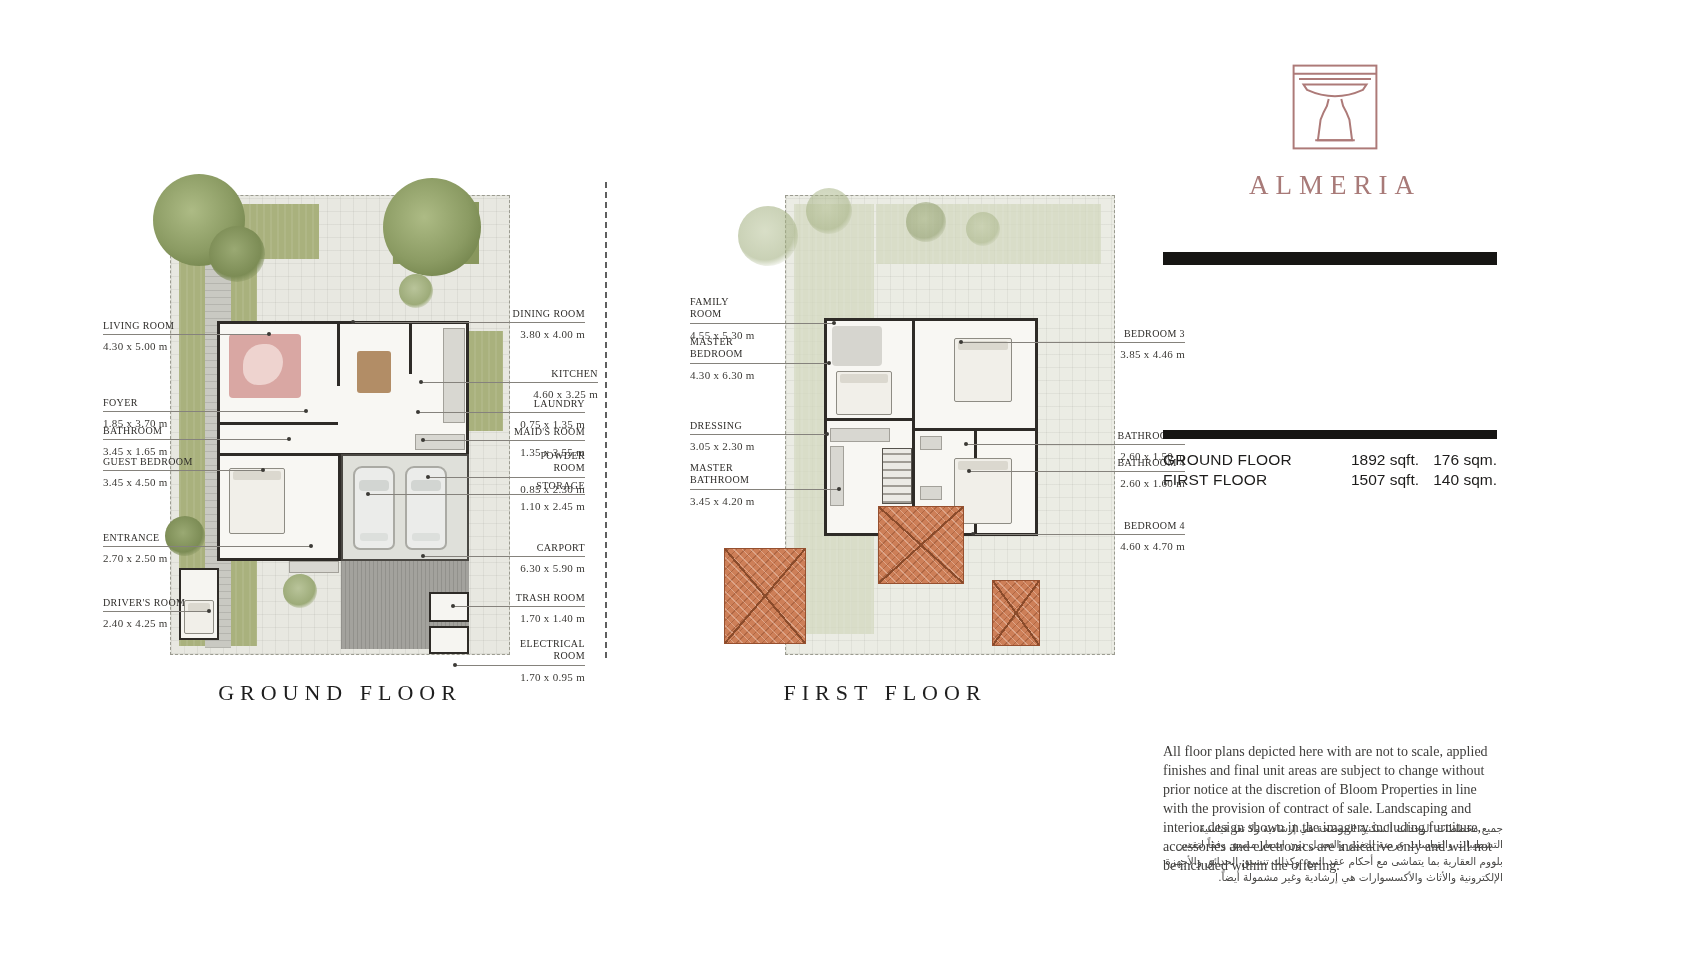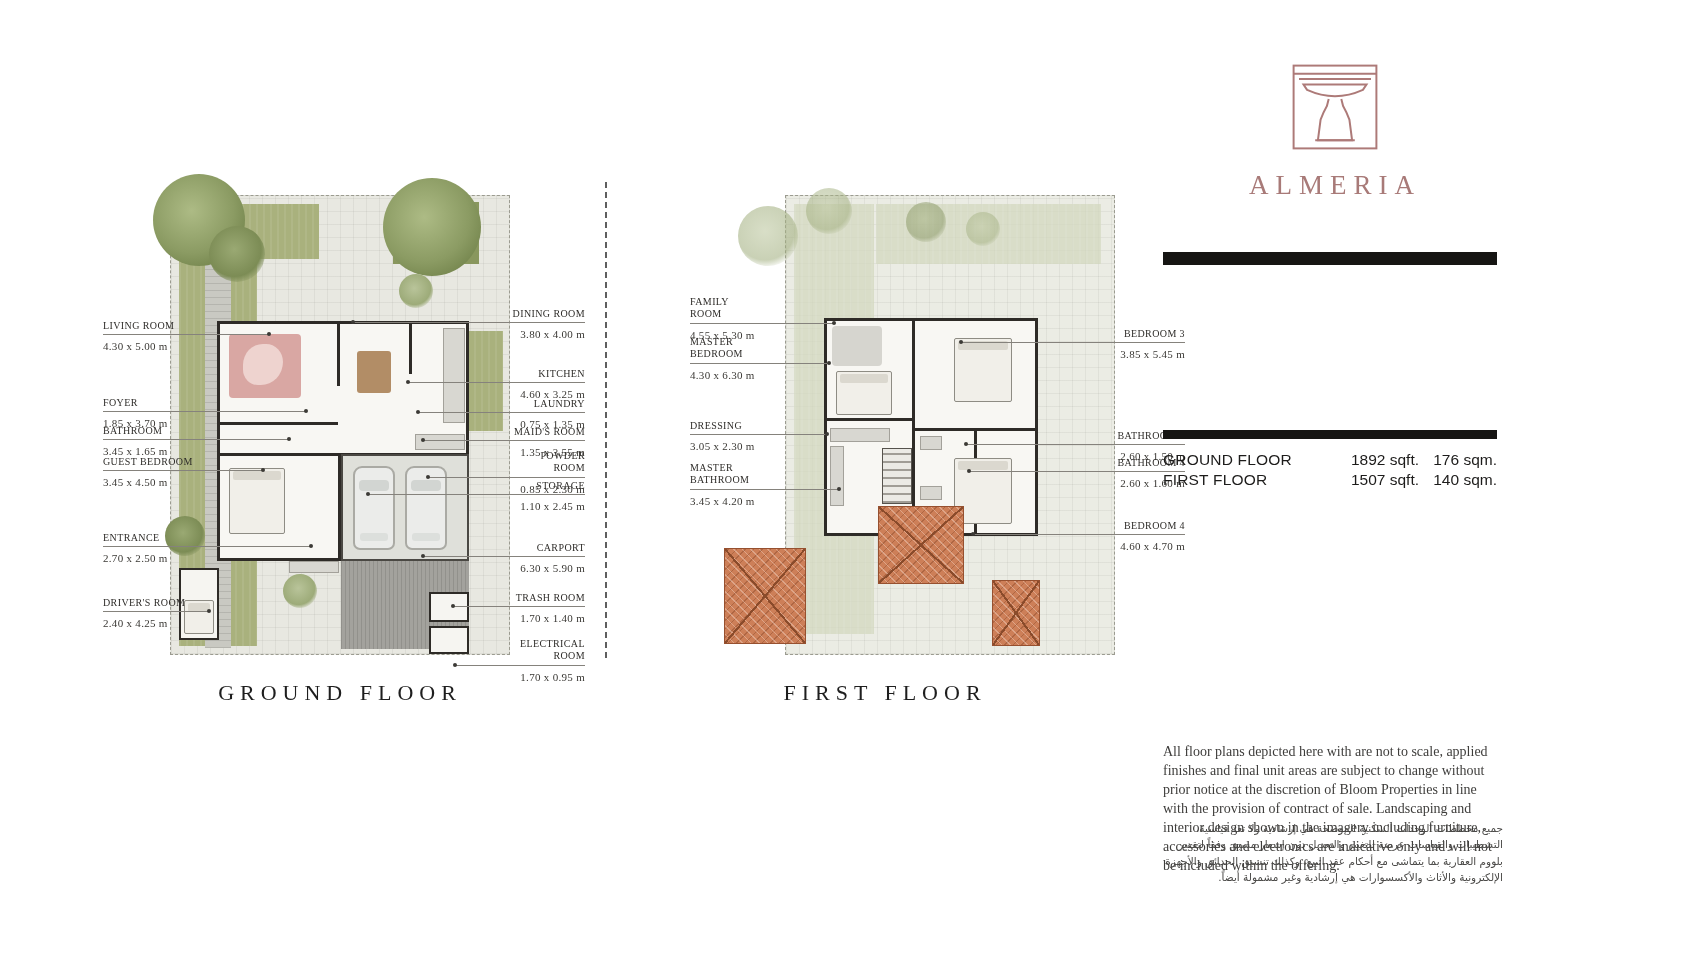--- a/index.html
+++ b/index.html
@@ -178,21 +178,21 @@
     <div class="pl-name">DRIVER'S ROOM</div>
     <div class="pl-rule"></div>
     <div class="pl-dim">2.40 x 4.25 m</div>
   </div>
 
   <div class="plan-label right" style="left:352px;top:308px;width:233px">
     <div class="pl-name">DINING ROOM</div>
     <div class="pl-rule"></div>
     <div class="pl-dim">3.80 x 4.00 m</div>
   </div>
-  <div class="plan-label right" style="left:407px;top:368px;width:178px">
+  <div class="plan-label right" style="left:420px;top:368px;width:178px">
     <div class="pl-name">KITCHEN</div>
     <div class="pl-rule"></div>
     <div class="pl-dim">4.60 x 3.25 m</div>
   </div>
   <div class="plan-label right" style="left:417px;top:398px;width:168px">
     <div class="pl-name">LAUNDRY</div>
     <div class="pl-rule"></div>
     <div class="pl-dim">0.75 x 1.35 m</div>
   </div>
   <div class="plan-label right" style="left:422px;top:426px;width:163px">
@@ -243,21 +243,21 @@
   </div>
   <div class="plan-label left wrap" style="left:690px;top:462px;width:150px">
     <div class="pl-name">MASTER BATHROOM</div>
     <div class="pl-rule"></div>
     <div class="pl-dim">3.45 x 4.20 m</div>
   </div>
 
   <div class="plan-label right" style="left:960px;top:328px;width:225px">
     <div class="pl-name">BEDROOM 3</div>
     <div class="pl-rule"></div>
-    <div class="pl-dim">3.85 x 5.45 m</div>
+    <div class="pl-dim">3.85 x 4.46 m</div>
   </div>
   <div class="plan-label right" style="left:965px;top:430px;width:220px">
     <div class="pl-name">BATHROOM 3</div>
     <div class="pl-rule"></div>
     <div class="pl-dim">2.60 x 1.50 m</div>
   </div>
   <div class="plan-label right" style="left:968px;top:457px;width:217px">
     <div class="pl-name">BATHROOM 4</div>
     <div class="pl-rule"></div>
     <div class="pl-dim">2.60 x 1.60 m</div>

